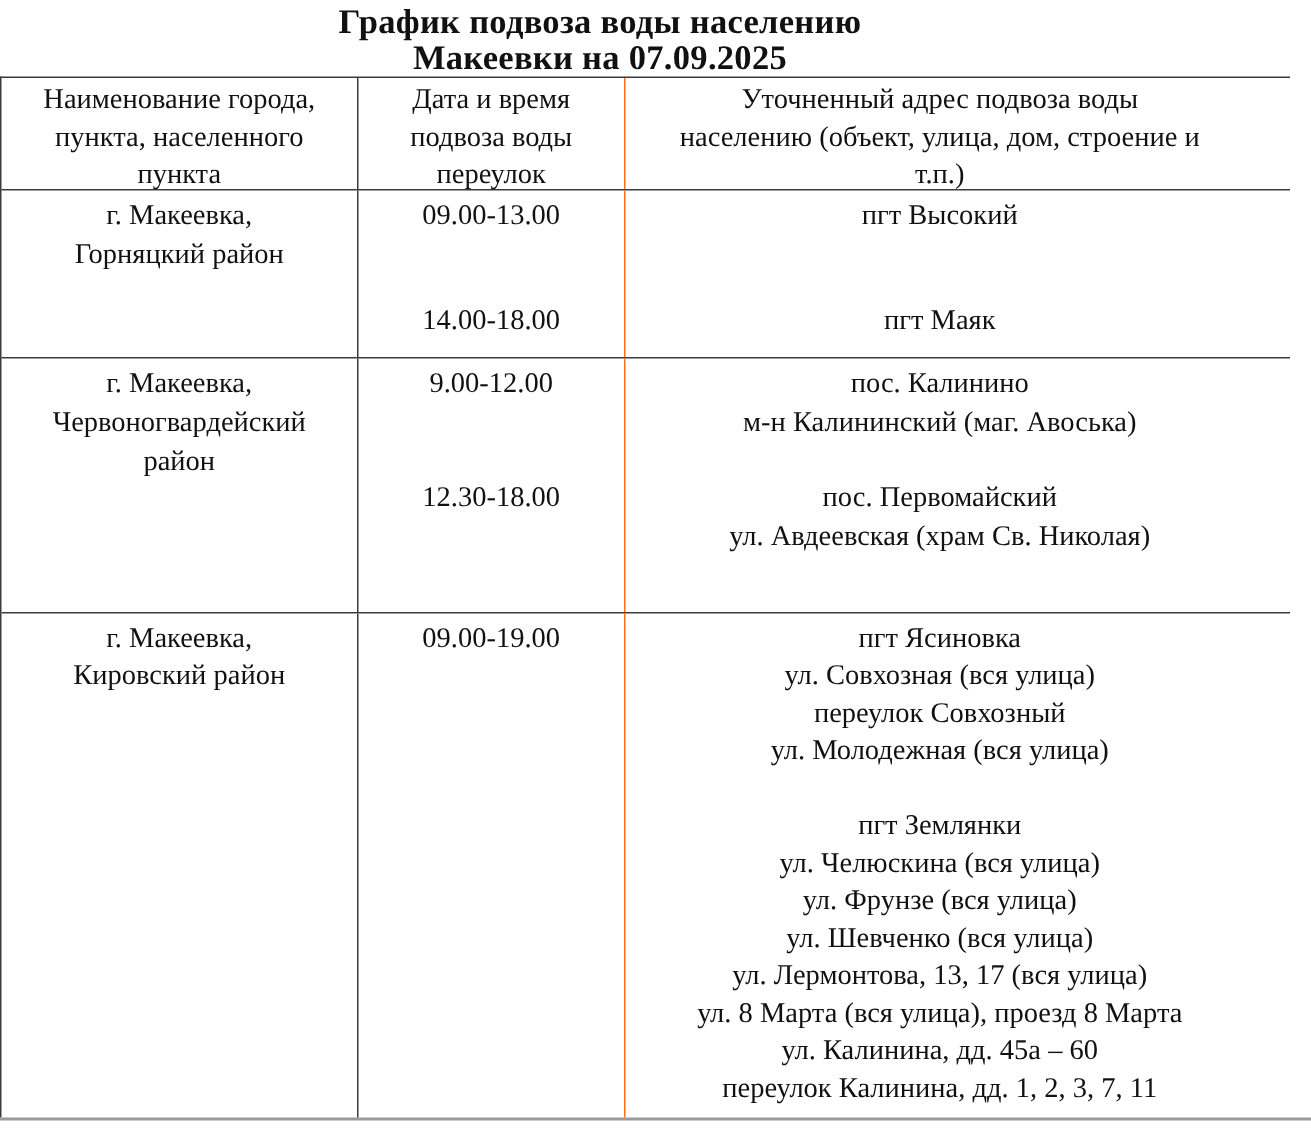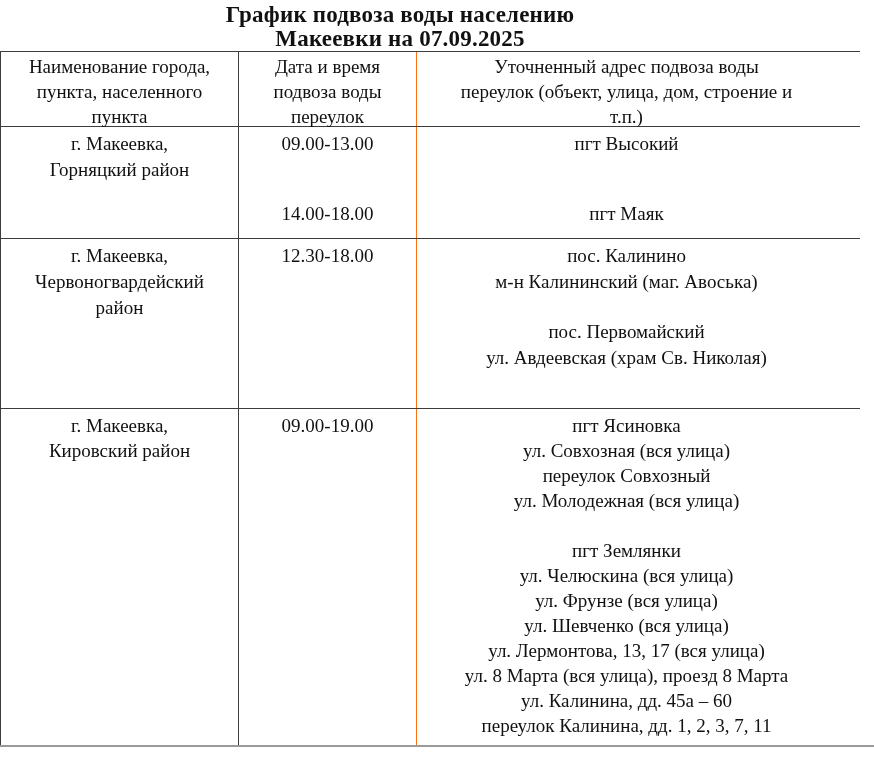--- a/index.html
+++ b/index.html
@@ -77,21 +77,21 @@
         <div class="line">пункта, населенного</div>
         <div class="line">пункта</div>
       </div>
       <div class="cell c-time">
         <div class="line">Дата и время</div>
         <div class="line">подвоза воды</div>
         <div class="line">переулок</div>
       </div>
       <div class="cell c-addr">
         <div class="line">Уточненный адрес подвоза воды</div>
-        <div class="line">переулок (объект, улица, дом, строение и</div>
+        <div class="line">населению (объект, улица, дом, строение и</div>
         <div class="line">т.п.)</div>
       </div>
     </div>
 
     <div class="trow row1">
       <div class="cell c-loc">
         <div class="line">г. Макеевка,</div>
         <div class="line">Горняцкий район</div>
       </div>
       <div class="cell c-time">
@@ -112,20 +112,23 @@
       </div>
     </div>
 
     <div class="trow row2">
       <div class="cell c-loc">
         <div class="line">г. Макеевка,</div>
         <div class="line">Червоногвардейский</div>
         <div class="line">район</div>
       </div>
       <div class="cell c-time">
+        <div class="slot s1">
+          <div class="line">9.00-12.00</div>
+        </div>
         <div class="slot">
           <div class="line">12.30-18.00</div>
         </div>
       </div>
       <div class="cell c-addr">
         <div class="slot s1">
           <div class="line">пос. Калинино</div>
           <div class="line">м-н Калининский (маг. Авоська)</div>
         </div>
         <div class="slot">

